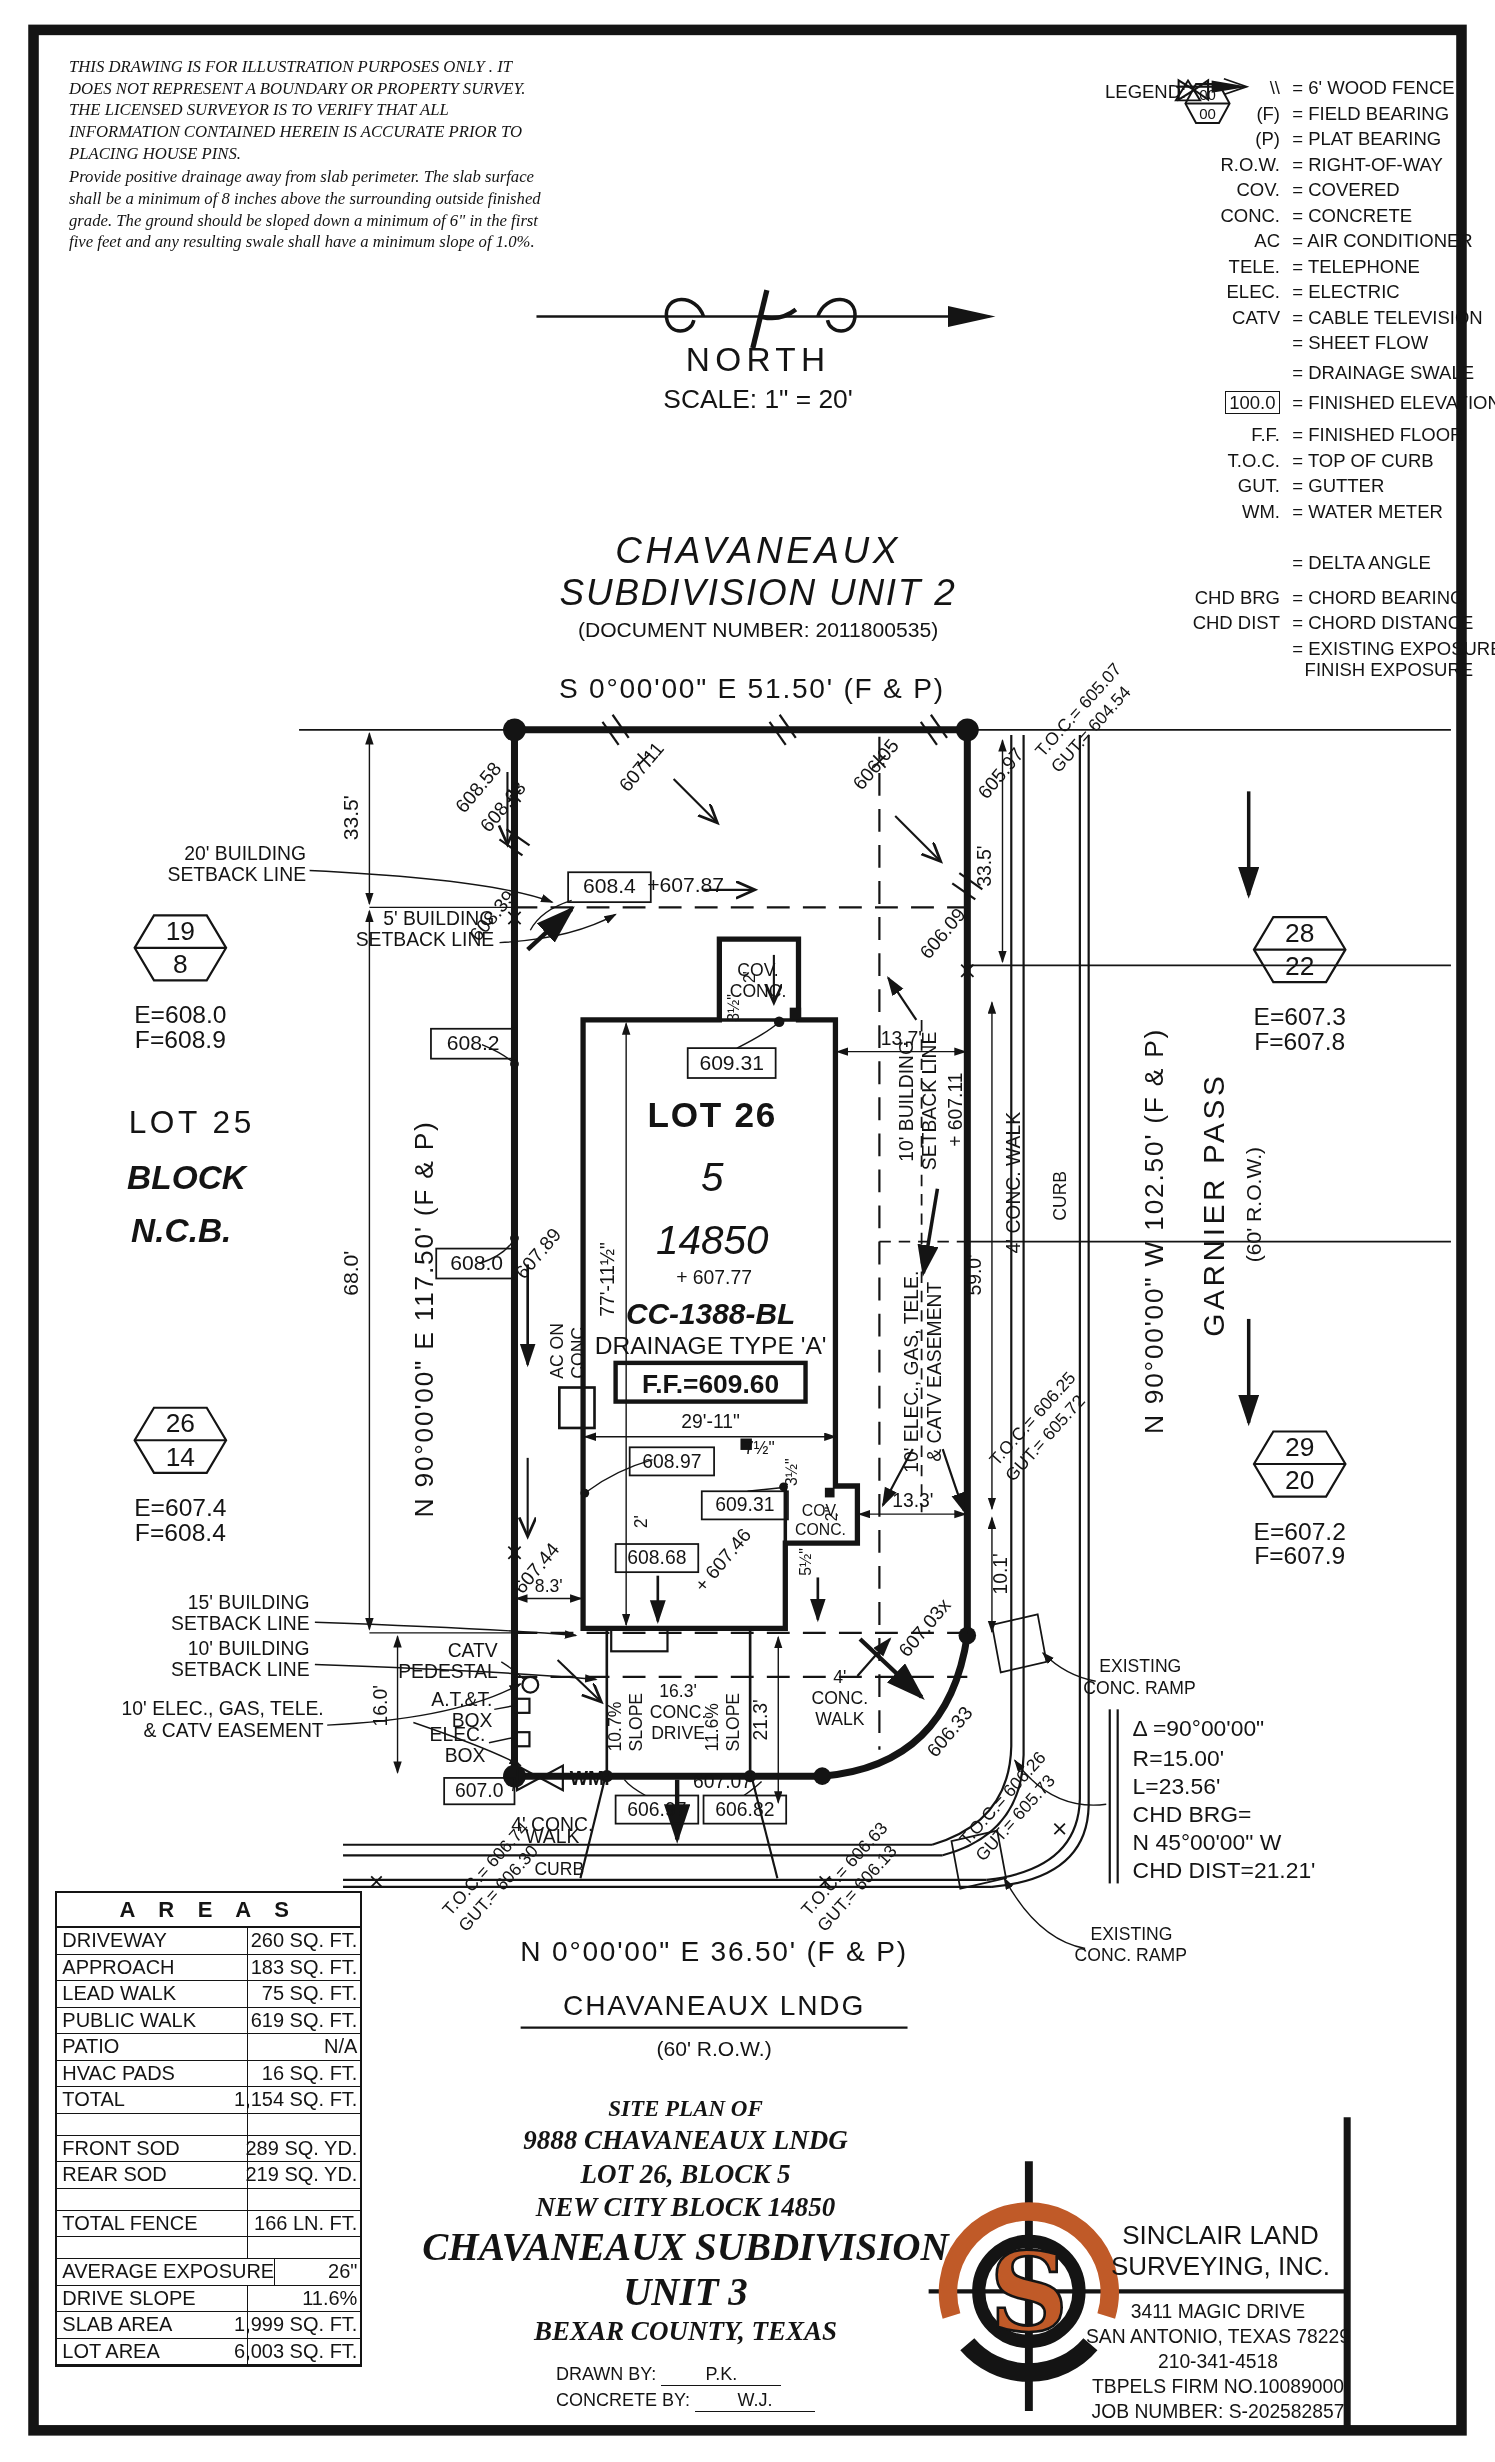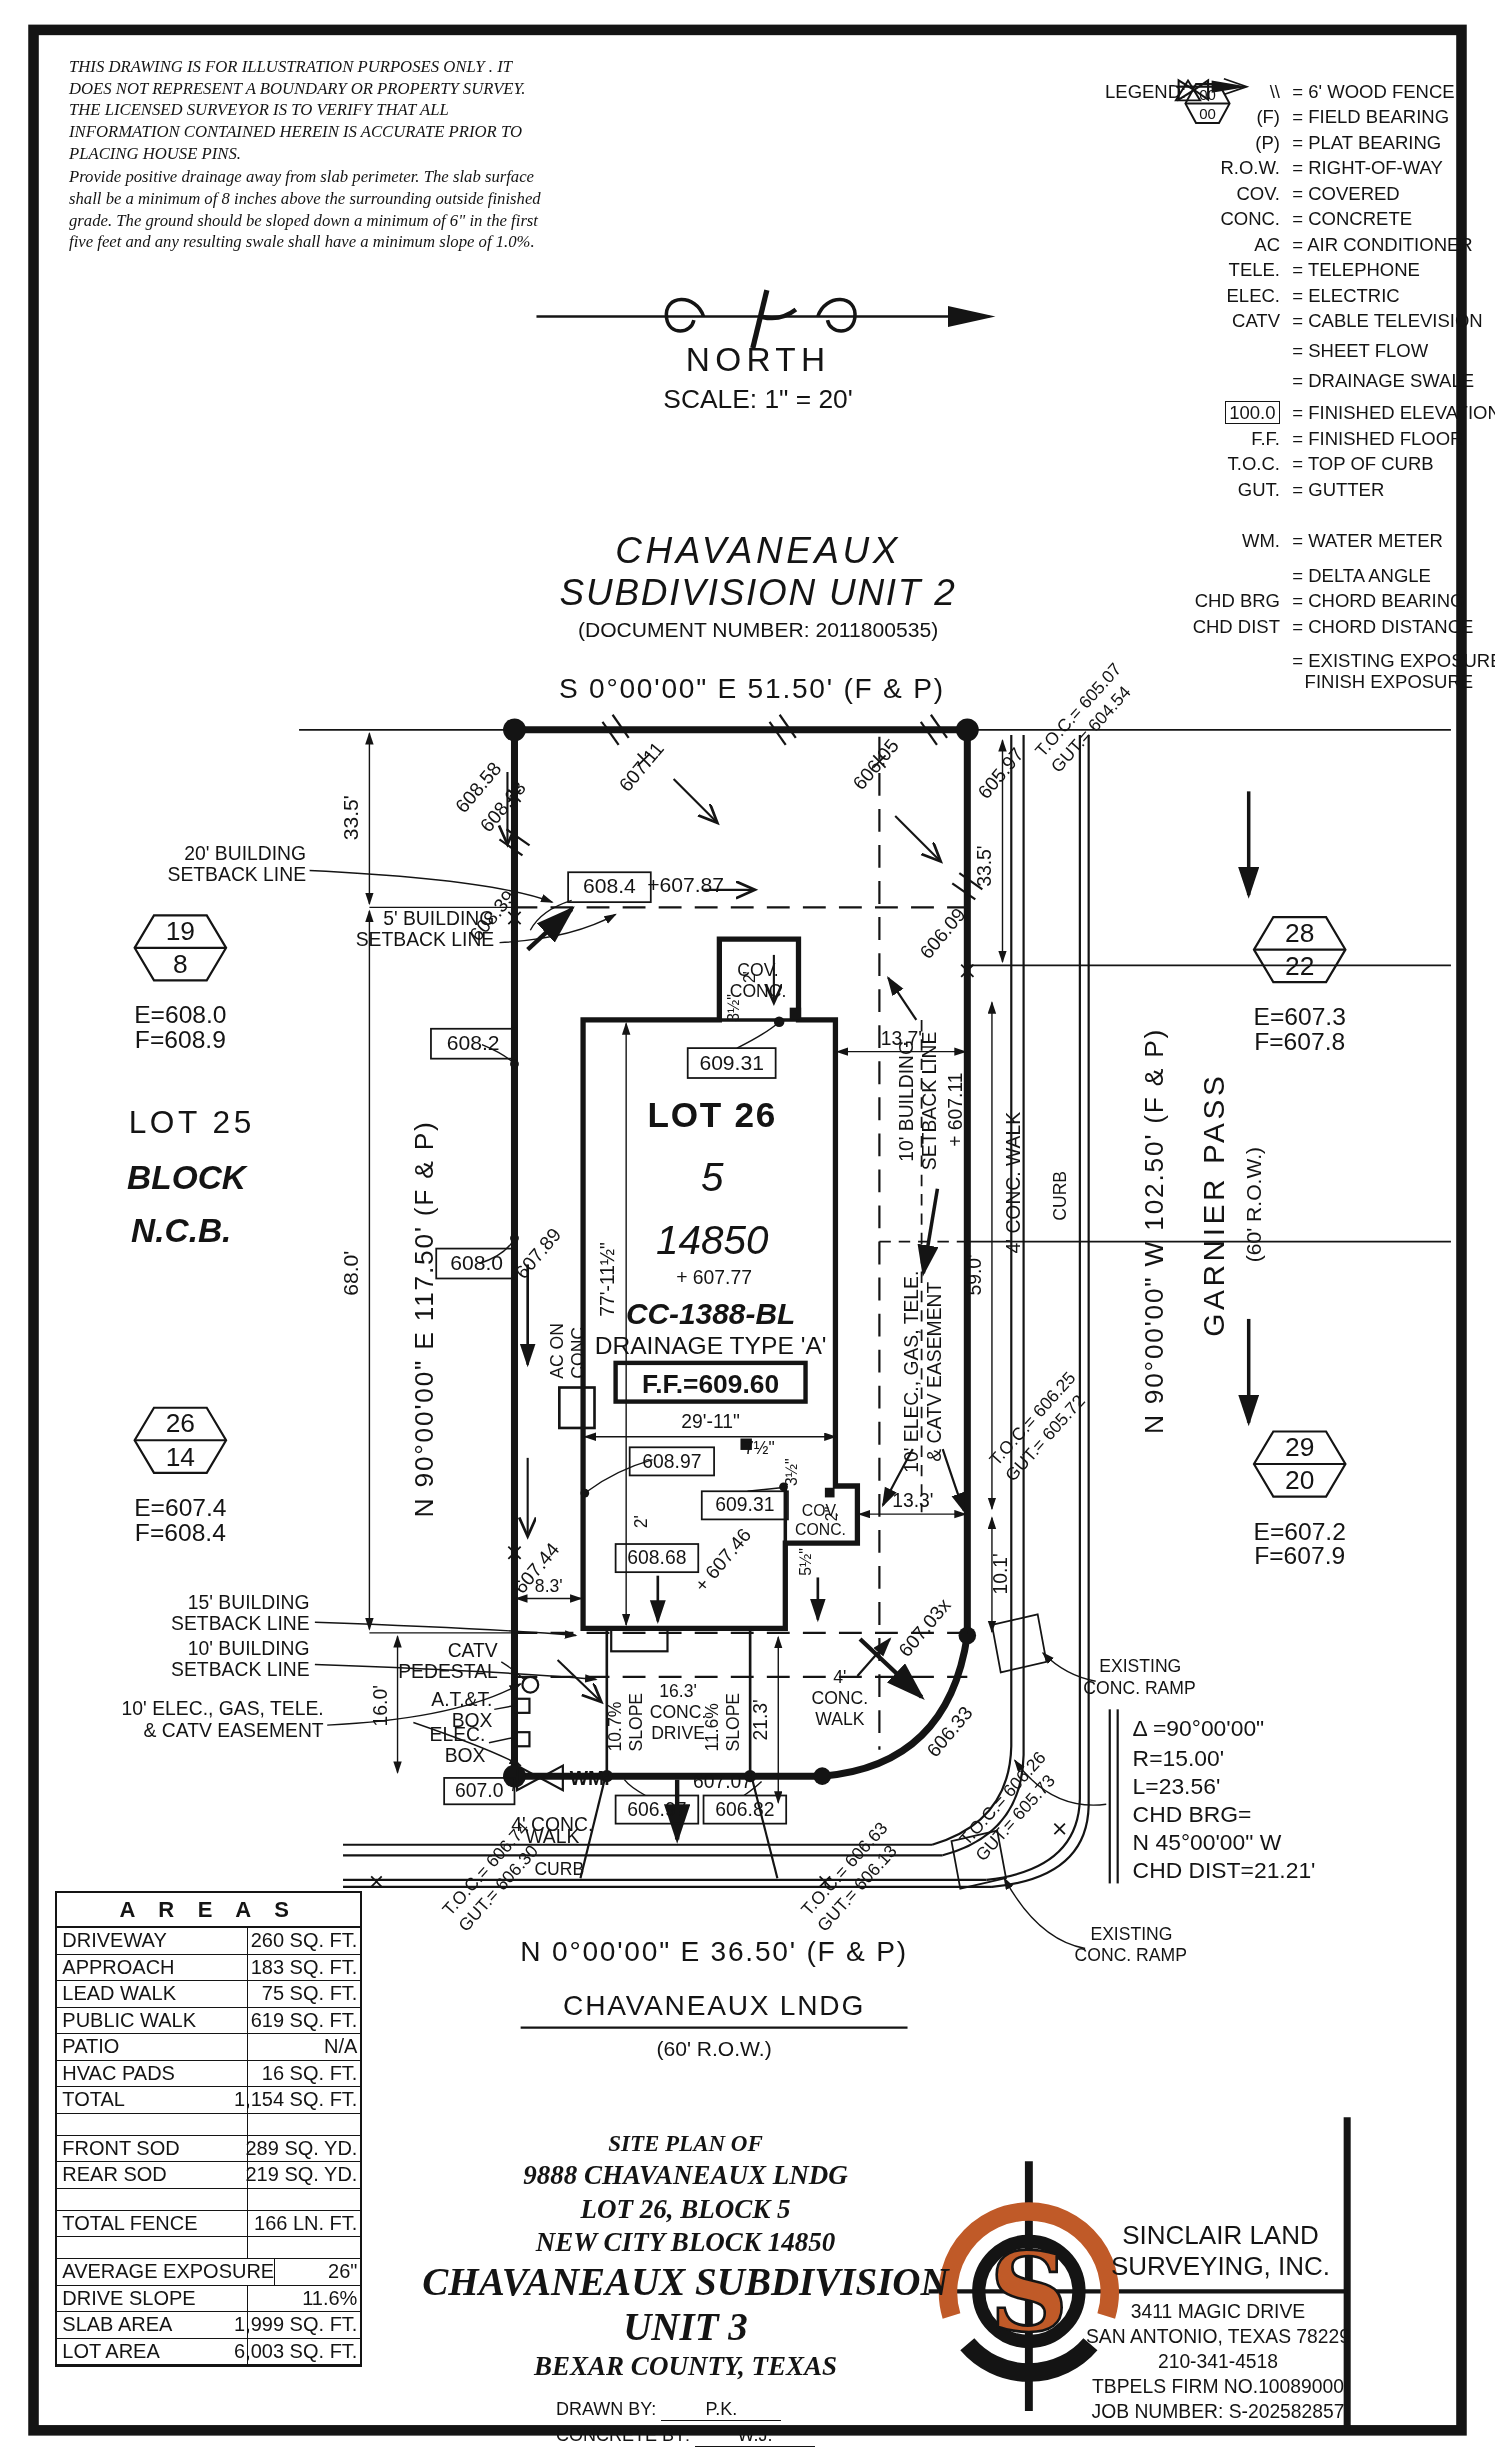--- a/index.html
+++ b/index.html
@@ -29,37 +29,37 @@
   .gray{fill:#9b9b9b}
   .ls2{letter-spacing:2px}.ls4{letter-spacing:4px}.ls6{letter-spacing:6px}
   
   .ov{position:absolute;z-index:2;}
   .disclaimer{left:69px;top:56px;width:485px;font-family:"Liberation Serif","DejaVu Serif",serif;
               font-style:italic;font-size:16.7px;line-height:1.3;}
   .disclaimer p{margin:0 0 1.8px 0;}
   
   .legend{left:1173px;top:77px;width:290px;font-size:18.5px;}
   .lg-title{position:absolute;left:1105px;top:81px;font-size:18.5px;z-index:3;}
-  .lg-row{display:flex;align-items:flex-end;min-height:25.5px;}
+  .lg-row{display:flex;align-items:flex-start;min-height:25.5px;}
   .lg-sym{width:107px;text-align:right;flex:0 0 auto;white-space:nowrap;}
   .lg-txt{margin-left:12.3px;white-space:nowrap;}
   .boxed{border:1.8px solid #141414;padding:0 3.5px;}
   .lg-icon{display:inline-block;vertical-align:middle;}
   .lg-two{line-height:1.15;}
   
   .areas{left:55px;top:1891px;width:303px;border:2.6px solid #141414;background:#fff;}
   .a-hd{border-bottom:2.6px solid #141414;text-align:center;font-size:22px;font-weight:bold;
         letter-spacing:8.8px;padding:3.5px 0;}
   .arow{display:flex;border-bottom:1.8px solid #141414;height:25.5px;align-items:stretch;font-size:20px;}
   .arow .lab{flex:1;padding-left:5.3px;border-right:1.8px solid #141414;display:flex;align-items:center;white-space:nowrap;}
   .arow .val{width:107px;text-align:right;padding:0 2.6px;display:flex;align-items:center;justify-content:flex-end;white-space:nowrap;}
   .arow.blank{height:21px;}
   
   .tblock{left:413px;top:2095px;width:545px;text-align:center;
-          font-family:"Liberation Serif","DejaVu Serif",serif;font-style:italic;font-weight:bold;margin-top:35px;}
+          font-family:"Liberation Serif","DejaVu Serif",serif;font-style:italic;font-weight:bold;}
   .tb1{font-size:23px;line-height:1.25}
   .tb2{font-size:27px;line-height:1.25}
   .tb3{font-size:39px;line-height:1.15}
   .tb-form{margin-top:12.3px;font-family:"Liberation Sans",sans-serif;font-style:normal;font-weight:normal;
            font-size:18px;display:inline-block;text-align:left;}
   .tb-form div{margin:3.5px 0;}
   .u{display:inline-block;border-bottom:1.8px solid #141414;min-width:106px;text-align:center;padding:0 7px;}
   
   .cname{left:1101px;top:2220px;width:239px;text-align:center;font-size:26px;line-height:1.2;white-space:nowrap;}
   .caddr{left:1086px;top:2299px;width:264px;text-align:center;font-size:19.3px;line-height:1.3;white-space:nowrap;}

